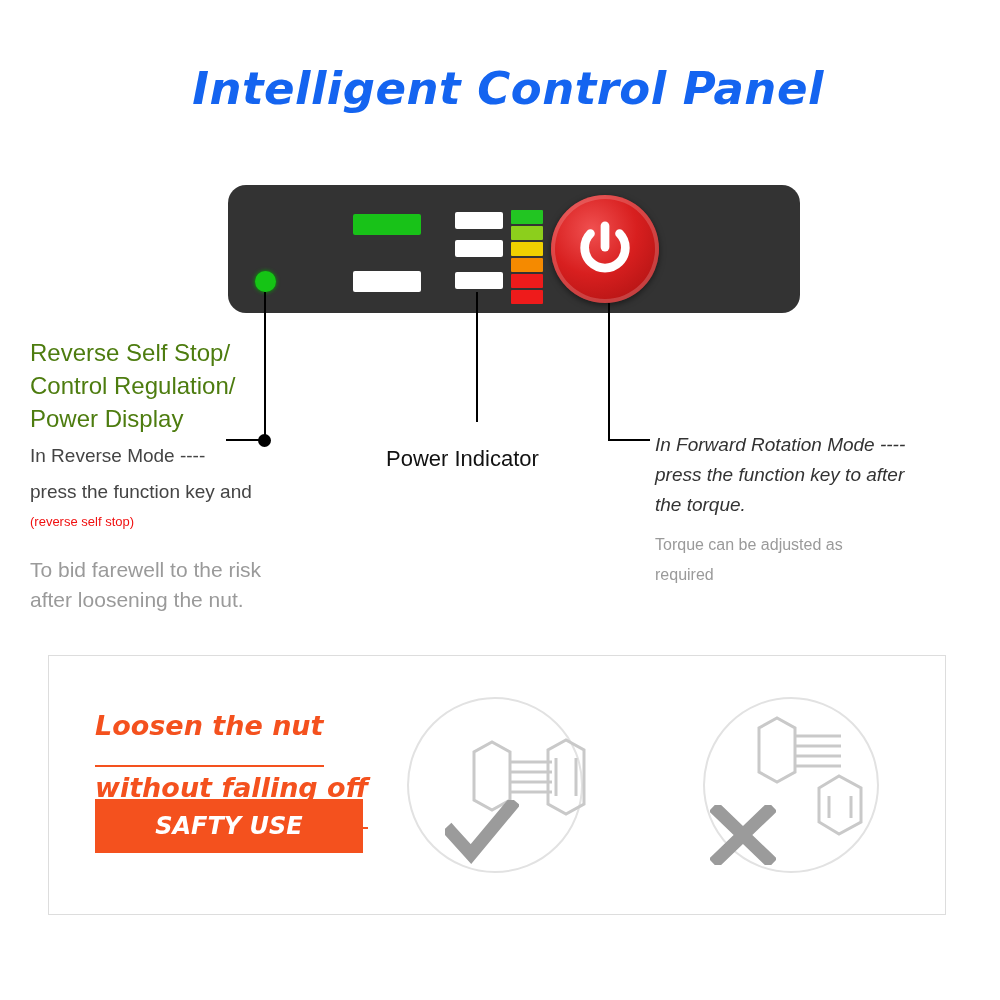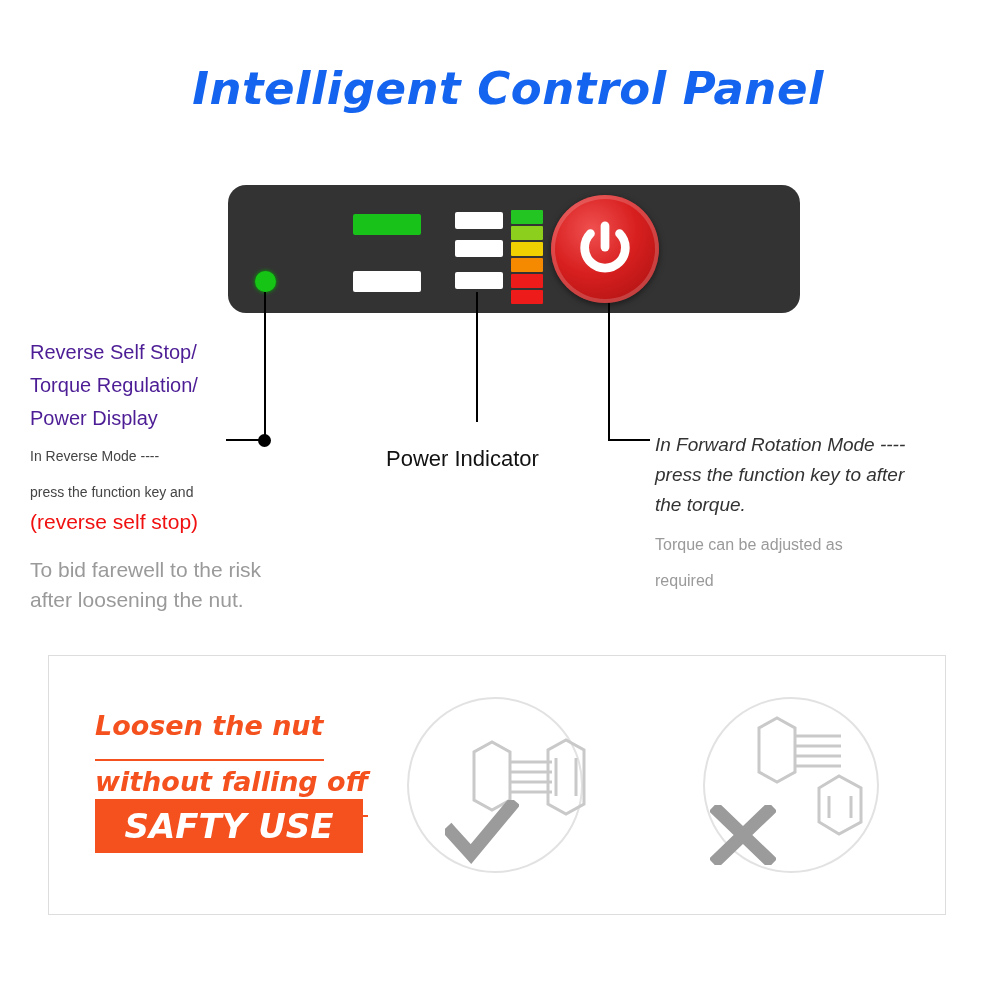--- a/index.html
+++ b/index.html
@@ -92,34 +92,34 @@
   .leader { position: absolute; background: #000; }
 
   
   .callout-left {
     position: absolute;
     left: 30px;
     top: 336px;
     width: 310px;
   }
   .callout-left .head {
-    font-size: 20px;
-    color: #4c1d95;
+    font-size: 24px;
+    color: #4d7c0f;
     line-height: 33px;
     font-family: "Liberation Sans", sans-serif;
   }
   .callout-left .body {
-    font-size: 14px;
+    font-size: 19px;
     color: #444;
     line-height: 30px;
     margin-top: 6px;
   }
   .callout-left .red {
     color: #f01010;
-    font-size: 21px;
+    font-size: 13px;
     line-height: 30px;
   }
   .callout-left .gray {
     color: #9a9a9a;
     font-size: 21px;
     line-height: 30px;
     margin-top: 18px;
   }
 
   .callout-mid {
@@ -164,30 +164,30 @@
     left: 95px;
     top: 705px;
     width: 280px;
     color: #f4511e;
     font-size: 27px;
     font-weight: bold;
     font-style: italic;
     line-height: 42px;
     font-family: "DejaVu Sans", sans-serif;
   }
-  .safety-head .ul { border-bottom: 2px solid #f4511e; display: inline-block; padding-bottom: 12px;}
+  .safety-head .ul { border-bottom: 2px solid #f4511e; display: inline-block; padding-bottom: 18px;}
   .safety-btn {
     position: absolute;
     left: 95px;
     top: 799px;
     width: 268px;
     height: 54px;
     background: #f4511e;
     color: #ffffff;
-    font-size: 34px;
+    font-size: 24px;
     font-weight: bold;
     font-style: italic;
     display: flex;
     align-items: center;
     justify-content: center;
     font-family: "DejaVu Sans", sans-serif;
   }
   .circle-img {
     position: absolute;
     border: 2px solid #e2e2e2;
@@ -235,37 +235,37 @@
 <div class="leader" style="left:226px; top:439px; width:40px; height:2px;"></div>
 <div style="position:absolute; left:258px; top:434px; width:13px; height:13px; border-radius:50%; background:#000;"></div>
 
 <div class="leader" style="left:476px; top:292px; width:2px; height:130px;"></div>
 
 <div class="leader" style="left:608px; top:303px; width:2px; height:138px;"></div>
 <div class="leader" style="left:608px; top:439px; width:42px; height:2px;"></div>
 
 <div class="callout-left">
   <div class="head">Reverse Self Stop/</div>
-  <div class="head">Torque Regulation/</div>
+  <div class="head">Control Regulation/</div>
   <div class="head">Power Display</div>
   <div class="body">In Reverse Mode ----</div>
   <div class="body">press the function key and</div>
   <div class="red">(reverse self stop)</div>
   <div class="gray">To bid farewell to the risk</div>
   <div class="gray" style="margin-top:0">after loosening the nut.</div>
 </div>
 
 <div class="callout-mid">Power Indicator</div>
 
 <div class="callout-right">
   <div class="body">In Forward Rotation Mode ----</div>
   <div class="body">press the function key to after</div>
   <div class="body">the torque.</div>
   <div class="gray">Torque can be adjusted as</div>
-  <div class="gray" style="margin-top:6px">required</div>
+  <div class="gray" style="margin-top:0">required</div>
 </div>
 
 <div class="safety-box"></div>
 
 <div class="safety-head">
   <div><span class="ul">Loosen the nut</span></div>
   <div><span class="ul">without falling off</span></div>
 </div>
 
 <div class="safety-btn">SAFTY USE</div>

